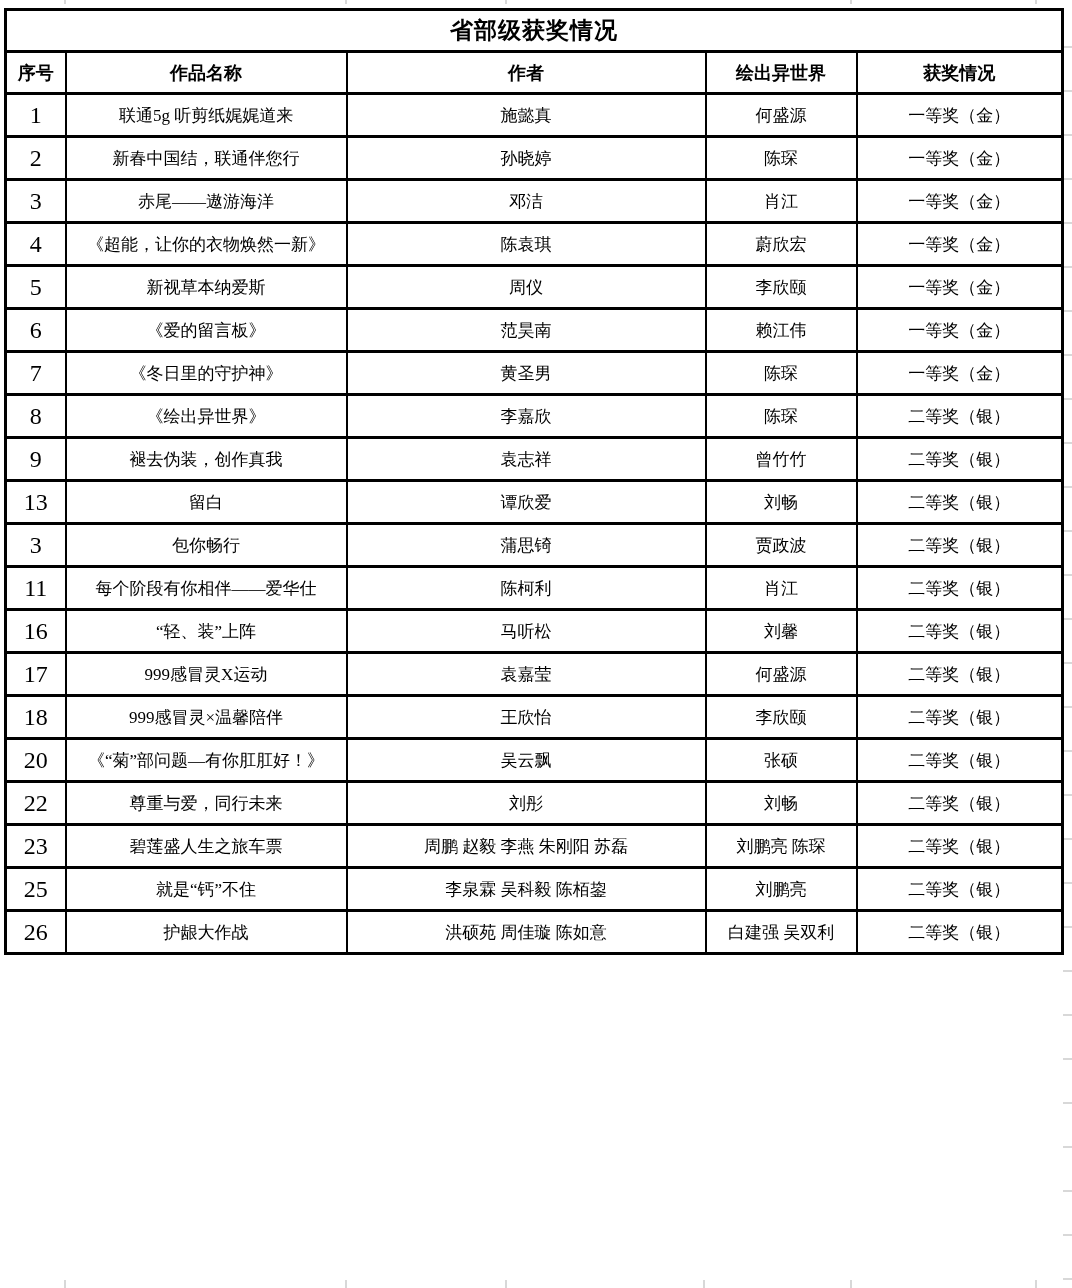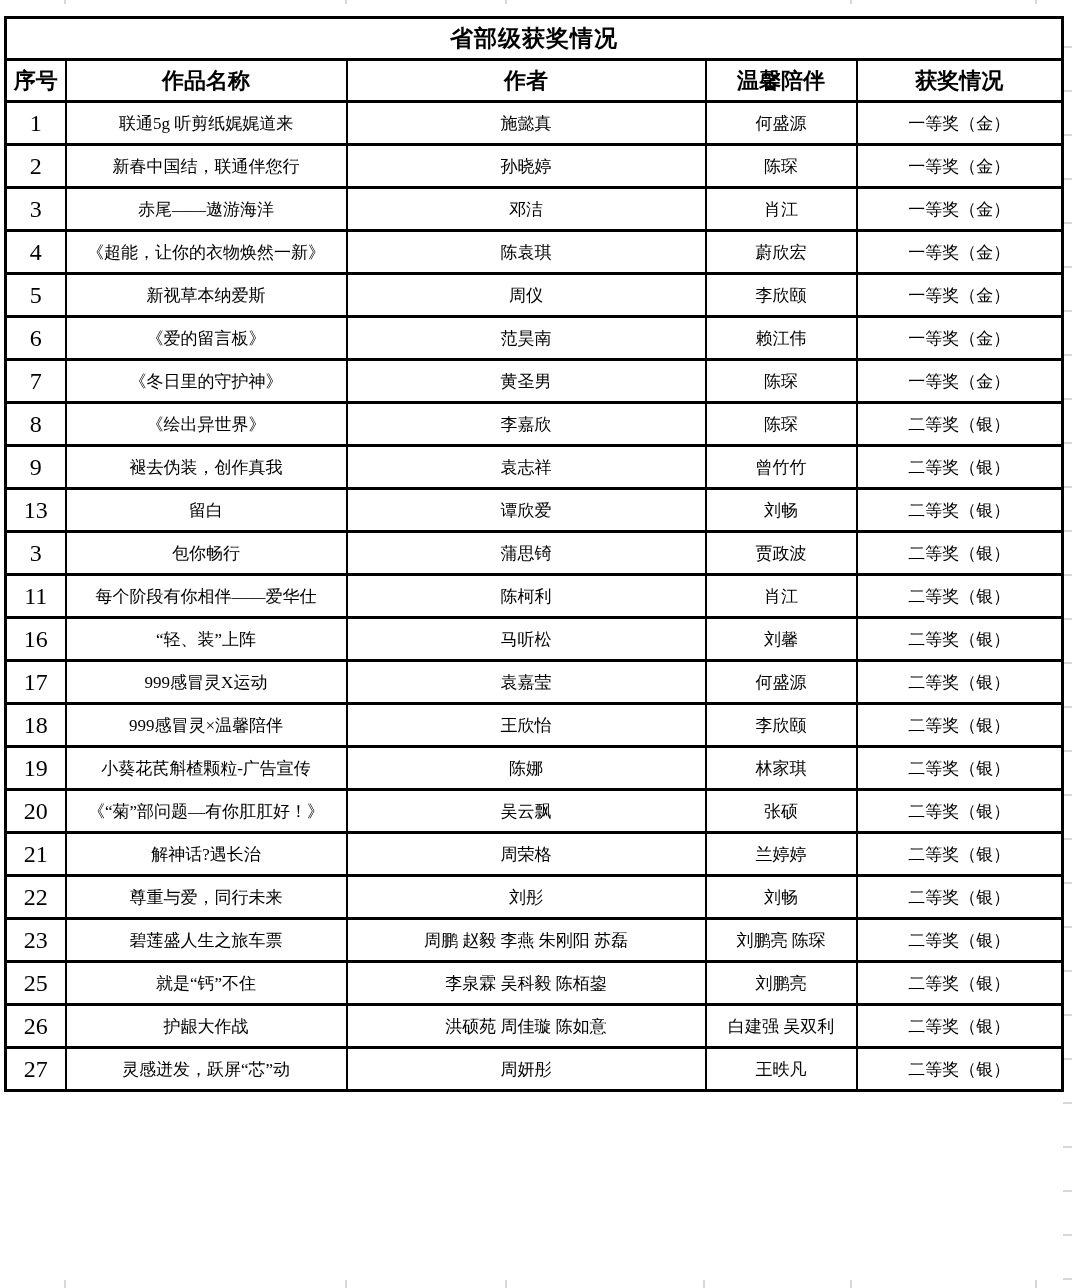--- a/index.html
+++ b/index.html
@@ -34,21 +34,21 @@
       to bottom,
       #ffffff 0px, #ffffff 42px,
       #d8d8d8 42px, #d8d8d8 44px
     );
   }
 
   
   table.awards {
     position: absolute;
     left: 4px;
-    top: 16px;
+    top: 8px;
     width: 1057px;
     border-collapse: collapse;
     table-layout: fixed;
     border: 3px solid #000000;
   }
   table.awards th,
   table.awards td {
     border: 2px solid #000000;
     border-top-width: 3px;
     border-bottom-width: 3px;
@@ -62,21 +62,21 @@
     height: 39px;
     font-family: "Liberation Sans", "DejaVu Sans", sans-serif;
     font-weight: bold;
     font-size: 23px;
     letter-spacing: 1px;
   }
   tr.header-row th {
     height: 39px;
     font-family: "Liberation Sans", "DejaVu Sans", sans-serif;
     font-weight: bold;
-    font-size: 22px;
+    font-size: 18px;
   }
   tbody tr {
     height: 43px;
   }
   tbody td {
     font-size: 17px;
   }
   tbody td.c0 {
     font-size: 24px;
     font-family: "Liberation Serif", "DejaVu Serif", serif;
@@ -107,21 +107,21 @@
     <col style="width:206px">
   </colgroup>
   <thead>
     <tr class="title-row">
       <th colspan="5">省部级获奖情况</th>
     </tr>
     <tr class="header-row">
       <th>序号</th>
       <th>作品名称</th>
       <th>作者</th>
-      <th>温馨陪伴</th>
+      <th>绘出异世界</th>
       <th>获奖情况</th>
     </tr>
   </thead>
   <tbody>
       <tr>
         <td class="c0">1</td>
         <td class="c1">联通5g 听剪纸娓娓道来</td>
         <td class="c2">施懿真</td>
         <td class="c3">何盛源</td>
         <td class="c4">一等奖（金）</td>
@@ -218,41 +218,27 @@
         <td class="c4">二等奖（银）</td>
       </tr>
       <tr>
         <td class="c0">18</td>
         <td class="c1">999感冒灵×温馨陪伴</td>
         <td class="c2">王欣怡</td>
         <td class="c3">李欣颐</td>
         <td class="c4">二等奖（银）</td>
       </tr>
       <tr>
-        <td class="c0">19</td>
-        <td class="c1">小葵花芪斛楂颗粒-广告宣传</td>
-        <td class="c2">陈娜</td>
-        <td class="c3">林家琪</td>
-        <td class="c4">二等奖（银）</td>
-      </tr>
-      <tr>
         <td class="c0">20</td>
         <td class="c1">《“菊”部问题—有你肛肛好！》</td>
         <td class="c2">吴云飘</td>
         <td class="c3">张硕</td>
         <td class="c4">二等奖（银）</td>
       </tr>
       <tr>
-        <td class="c0">21</td>
-        <td class="c1">解神话?遇长治</td>
-        <td class="c2">周荣格</td>
-        <td class="c3">兰婷婷</td>
-        <td class="c4">二等奖（银）</td>
-      </tr>
-      <tr>
         <td class="c0">22</td>
         <td class="c1">尊重与爱，同行未来</td>
         <td class="c2">刘彤</td>
         <td class="c3">刘畅</td>
         <td class="c4">二等奖（银）</td>
       </tr>
       <tr>
         <td class="c0">23</td>
         <td class="c1">碧莲盛人生之旅车票</td>
         <td class="c2">周鹏 赵毅 李燕 朱刚阳 苏磊</td>
@@ -266,21 +252,14 @@
         <td class="c3">刘鹏亮</td>
         <td class="c4">二等奖（银）</td>
       </tr>
       <tr>
         <td class="c0">26</td>
         <td class="c1">护龈大作战</td>
         <td class="c2">洪硕苑 周佳璇 陈如意</td>
         <td class="c3">白建强 吴双利</td>
         <td class="c4">二等奖（银）</td>
       </tr>
-      <tr>
-        <td class="c0">27</td>
-        <td class="c1">灵感迸发，跃屏“芯”动</td>
-        <td class="c2">周妍彤</td>
-        <td class="c3">王昳凡</td>
-        <td class="c4">二等奖（银）</td>
-      </tr>
     </tbody>
 </table>
 
 </body></html>

